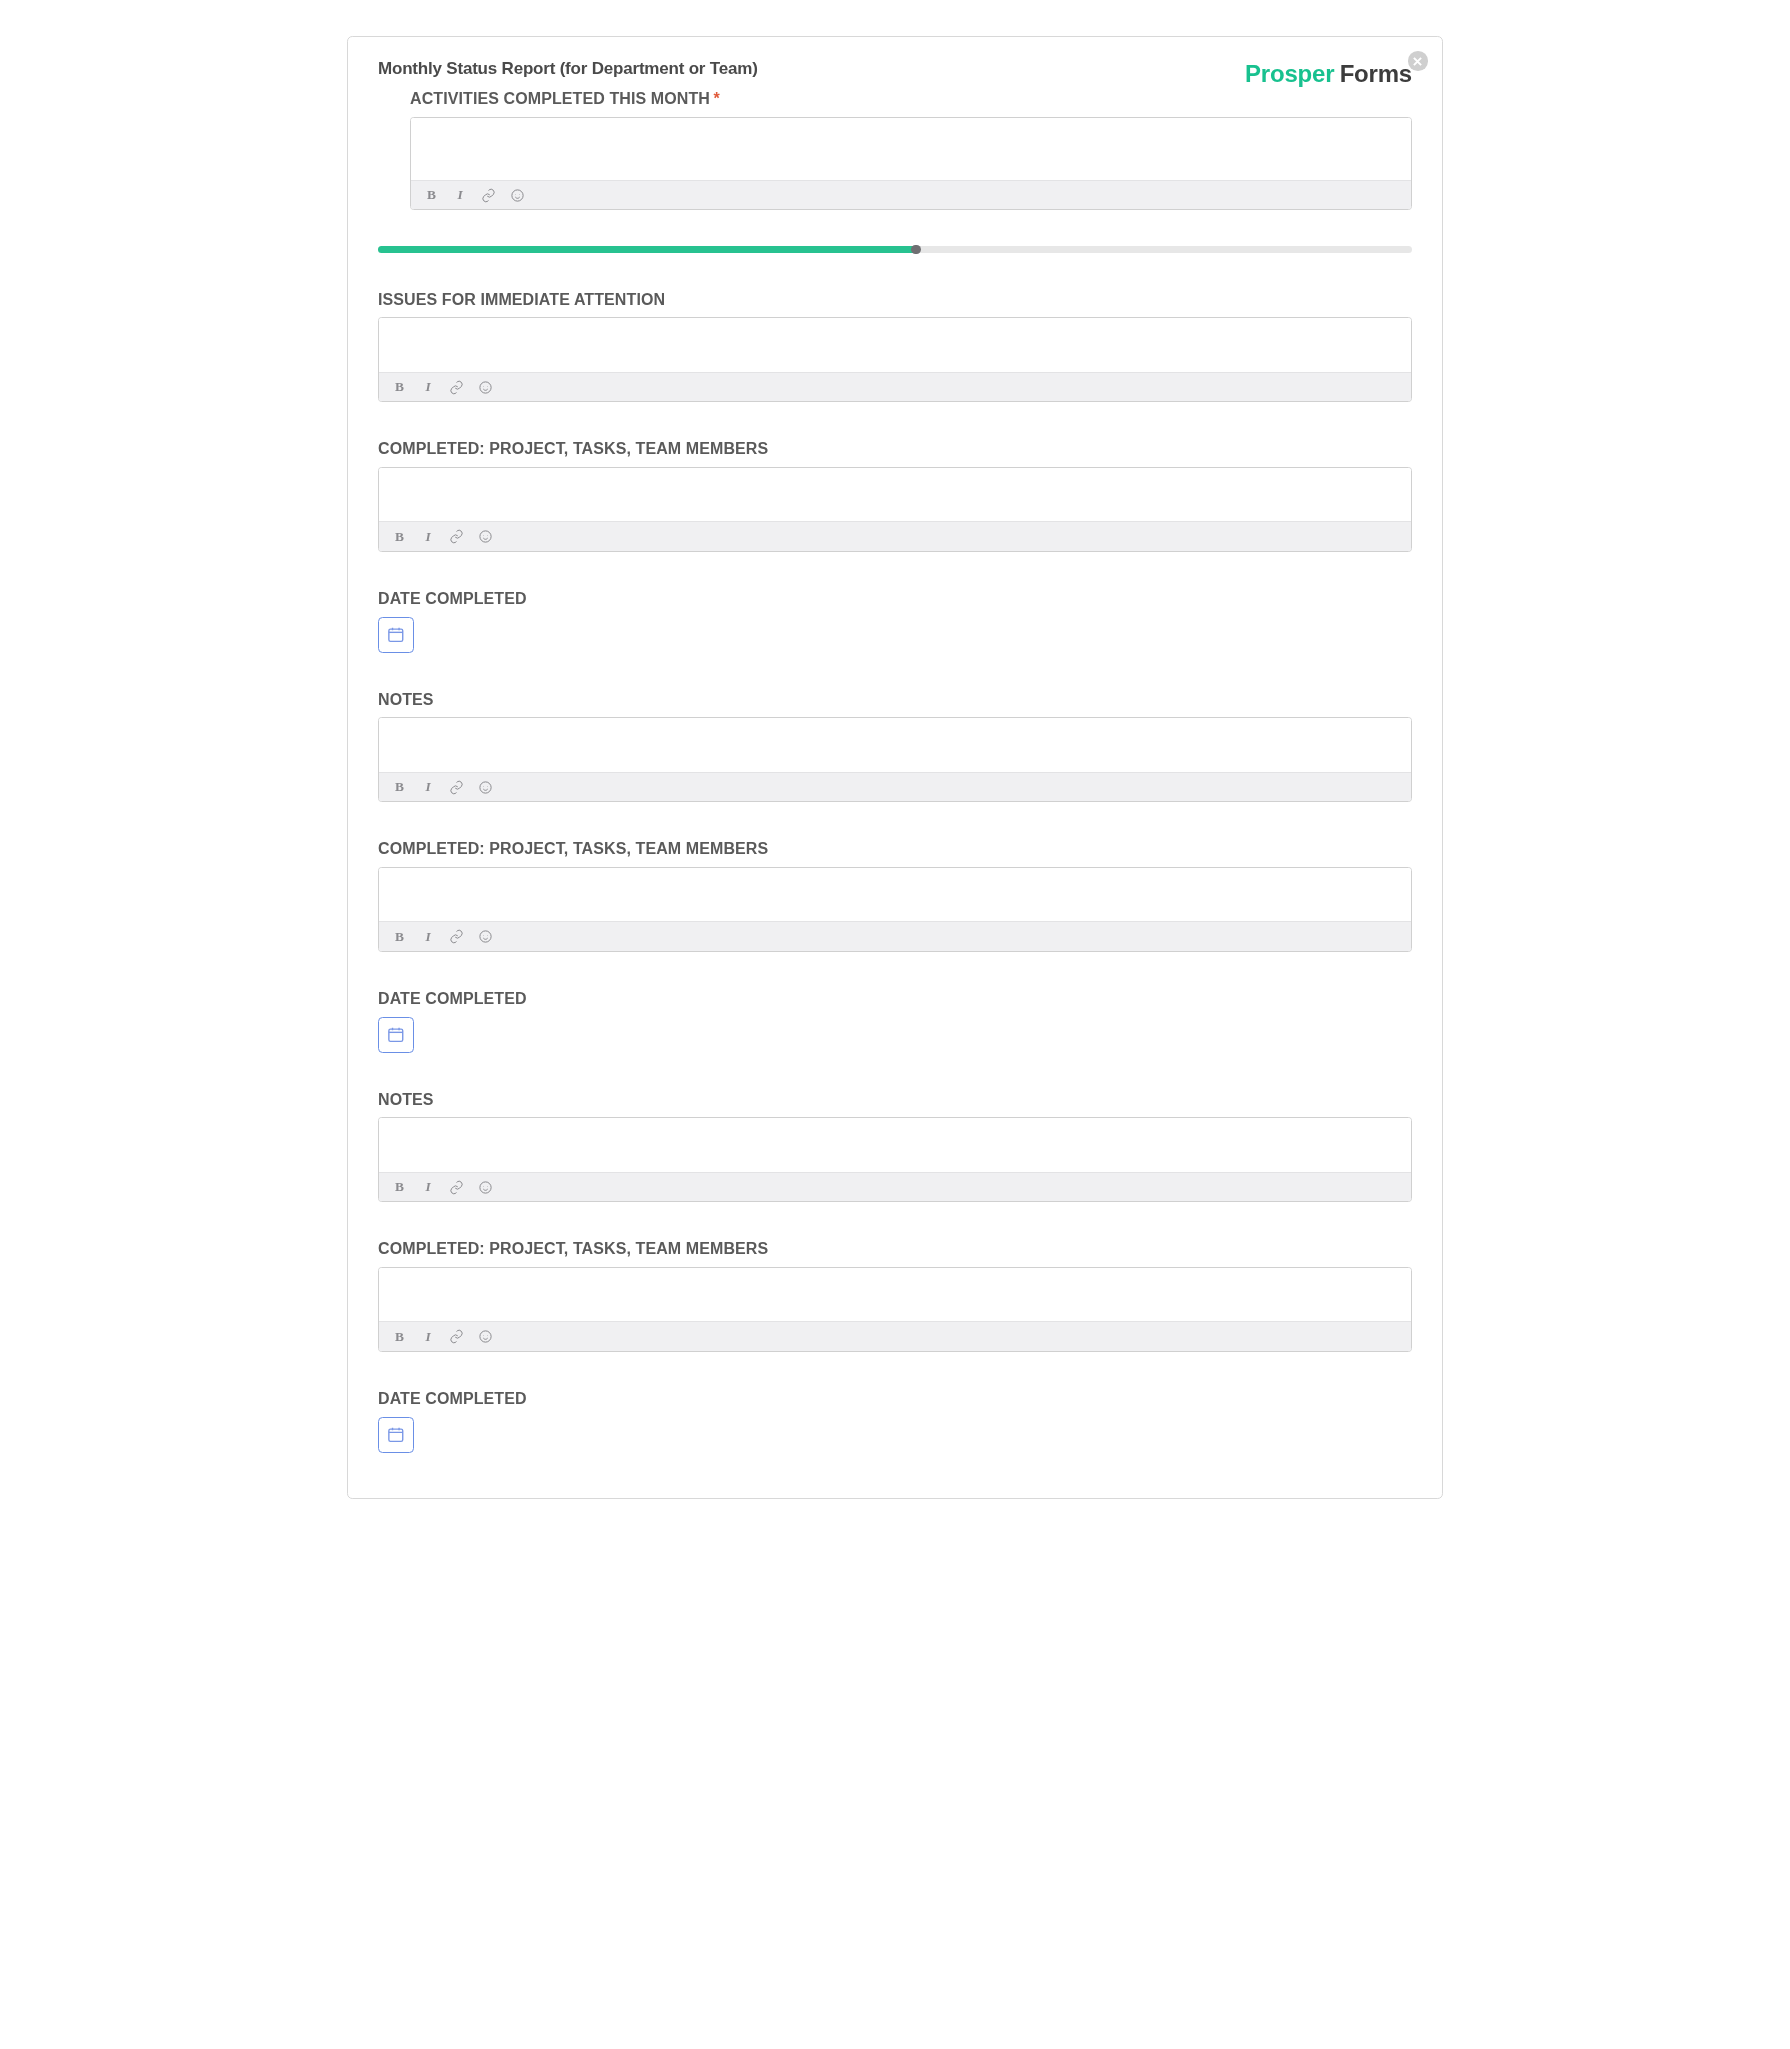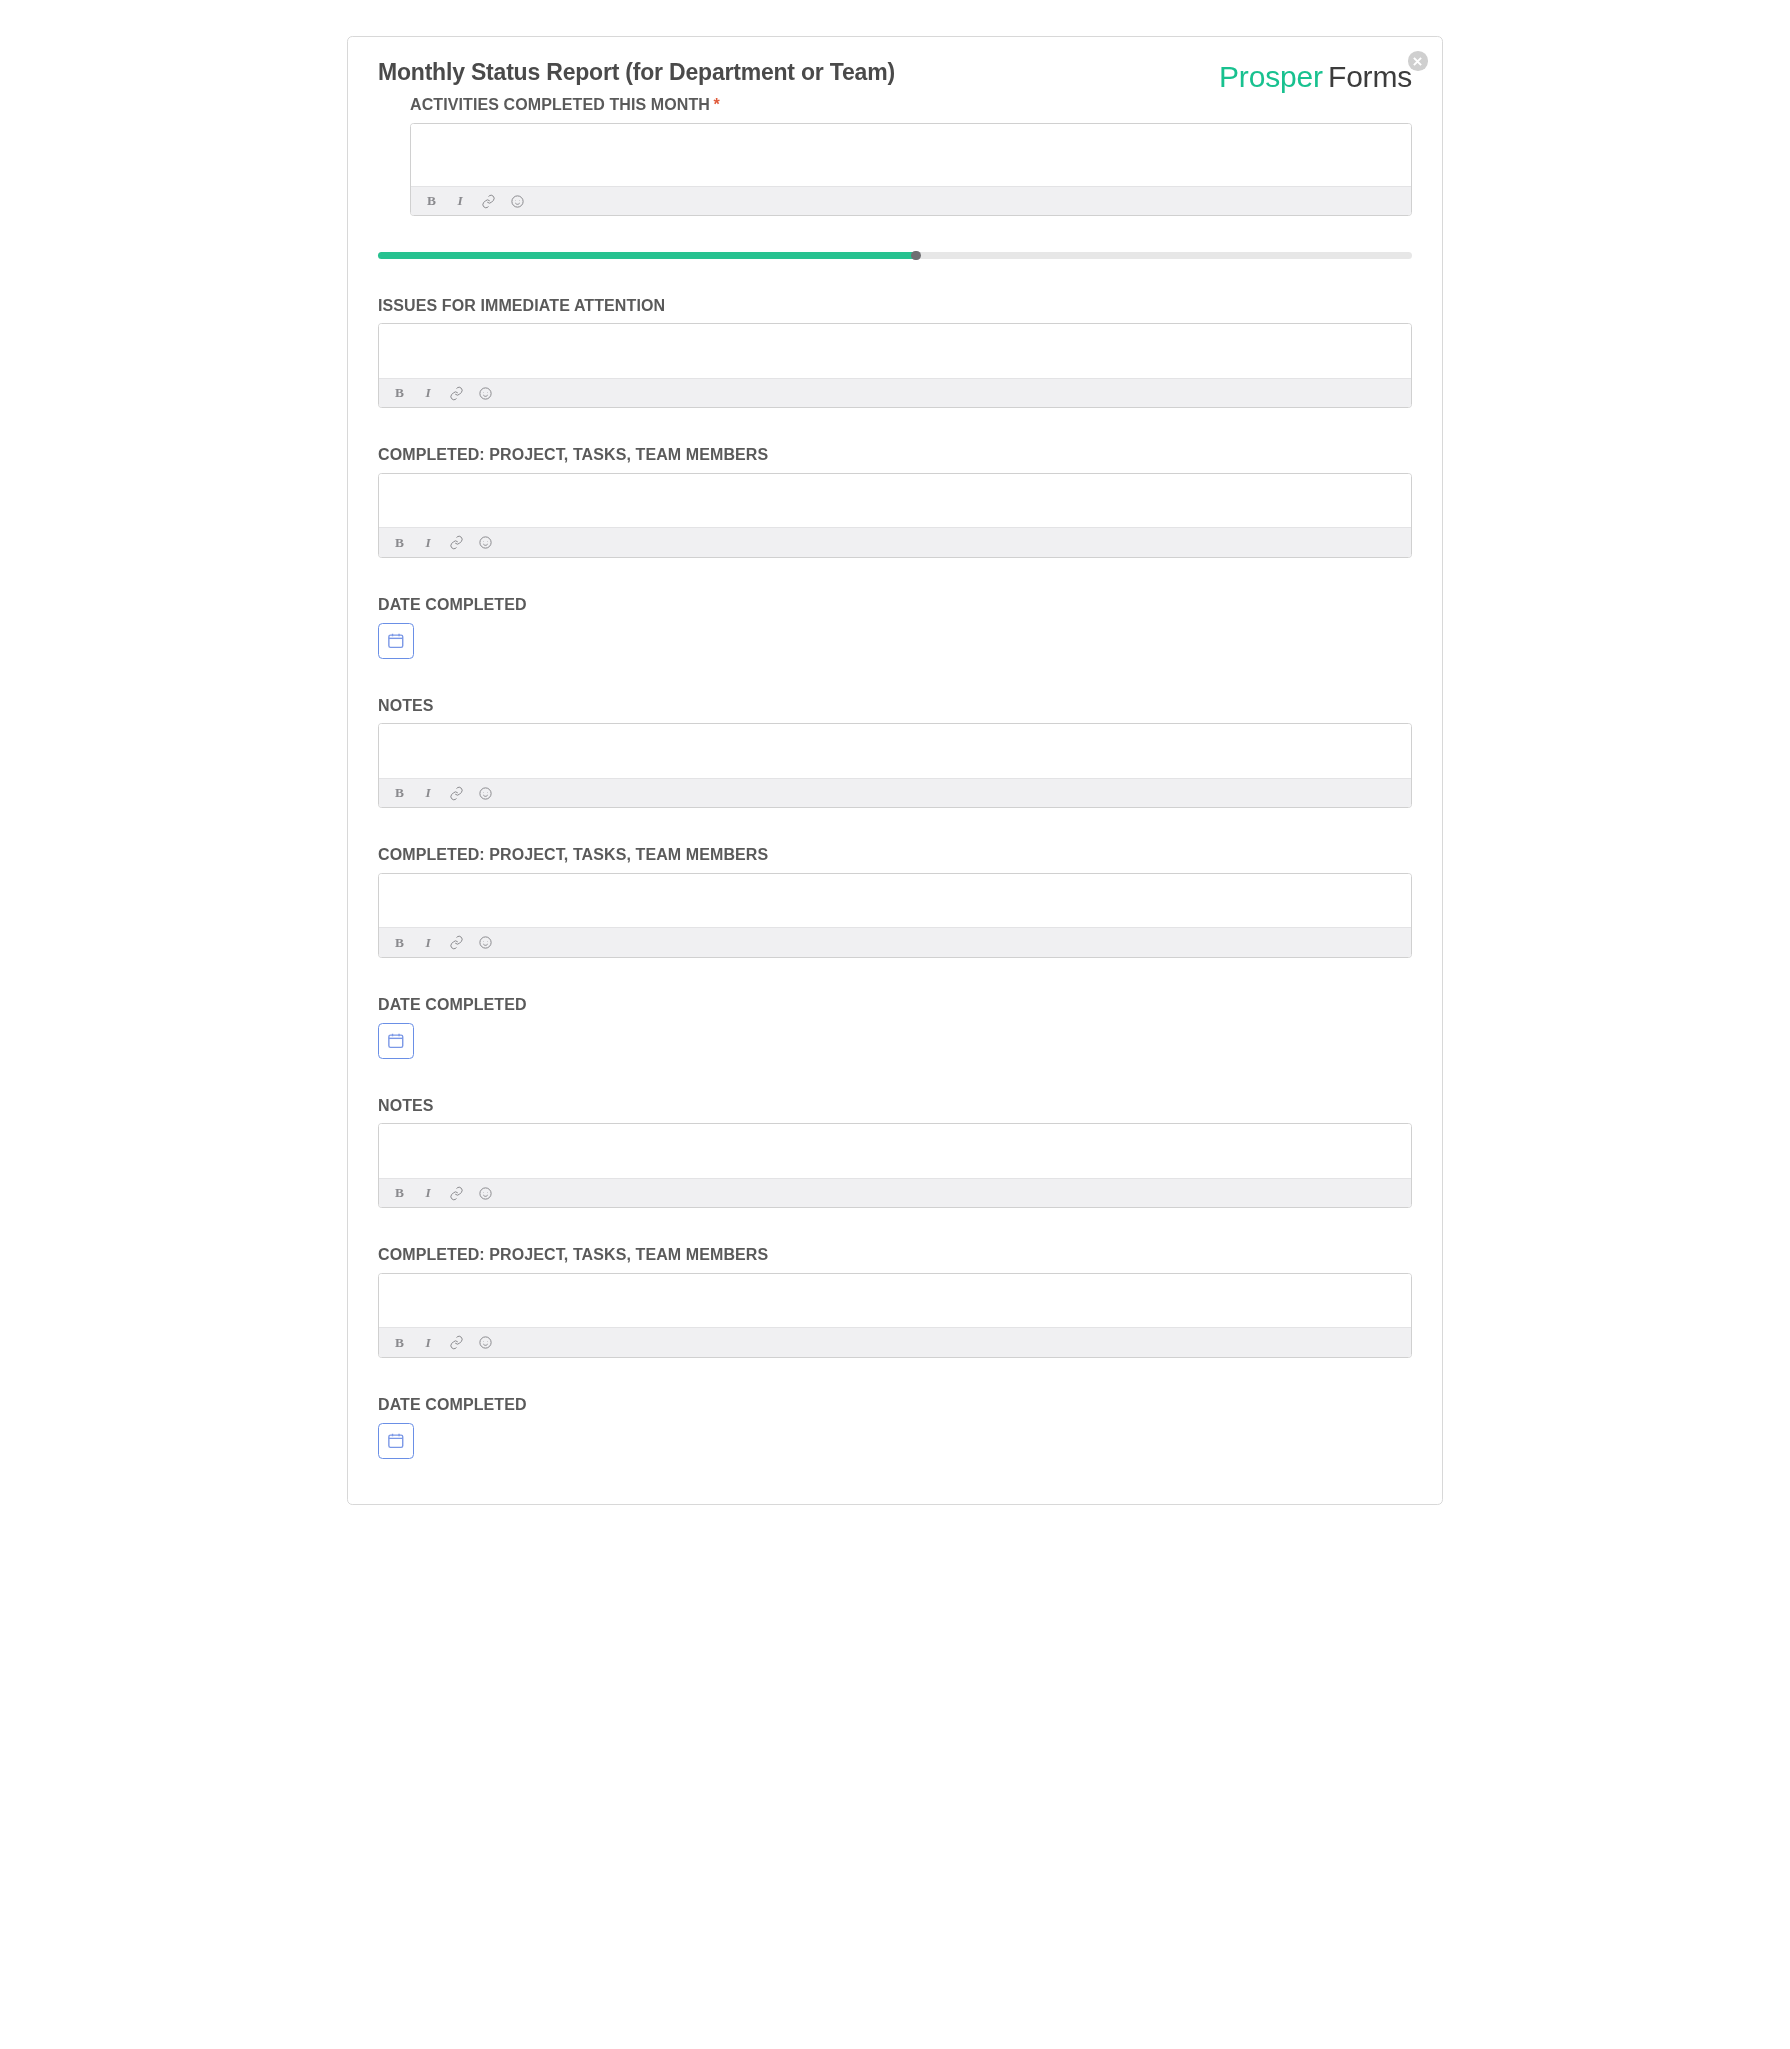--- a/index.html
+++ b/index.html
@@ -24,29 +24,29 @@
     padding: 21.4px 30px 9px 30px;
   }
   .header-row {
     display: flex;
     align-items: flex-start;
     justify-content: space-between;
     gap: 18px;
     margin-bottom: 1.8px;
   }
   .form-title {
-    font-size: 23px;
+    font-size: 17px;
     font-weight: 700;
     color: #4a4a4a;
     line-height: 1.25;
     letter-spacing: -0.2px;
   }
   .brand {
-    font-size: 30px;
-    font-weight: 400;
+    font-size: 24px;
+    font-weight: 700;
     letter-spacing: -0.2px;
     white-space: nowrap;
     padding-top: 1.8px;
   }
   .brand-green { color: #18c18f; margin-right: 5.3px; }
   .brand-dark  { color: #3c3c3c; }
   .close-btn {
     position: absolute;
     top: 14.3px;
     right: 14.3px;

